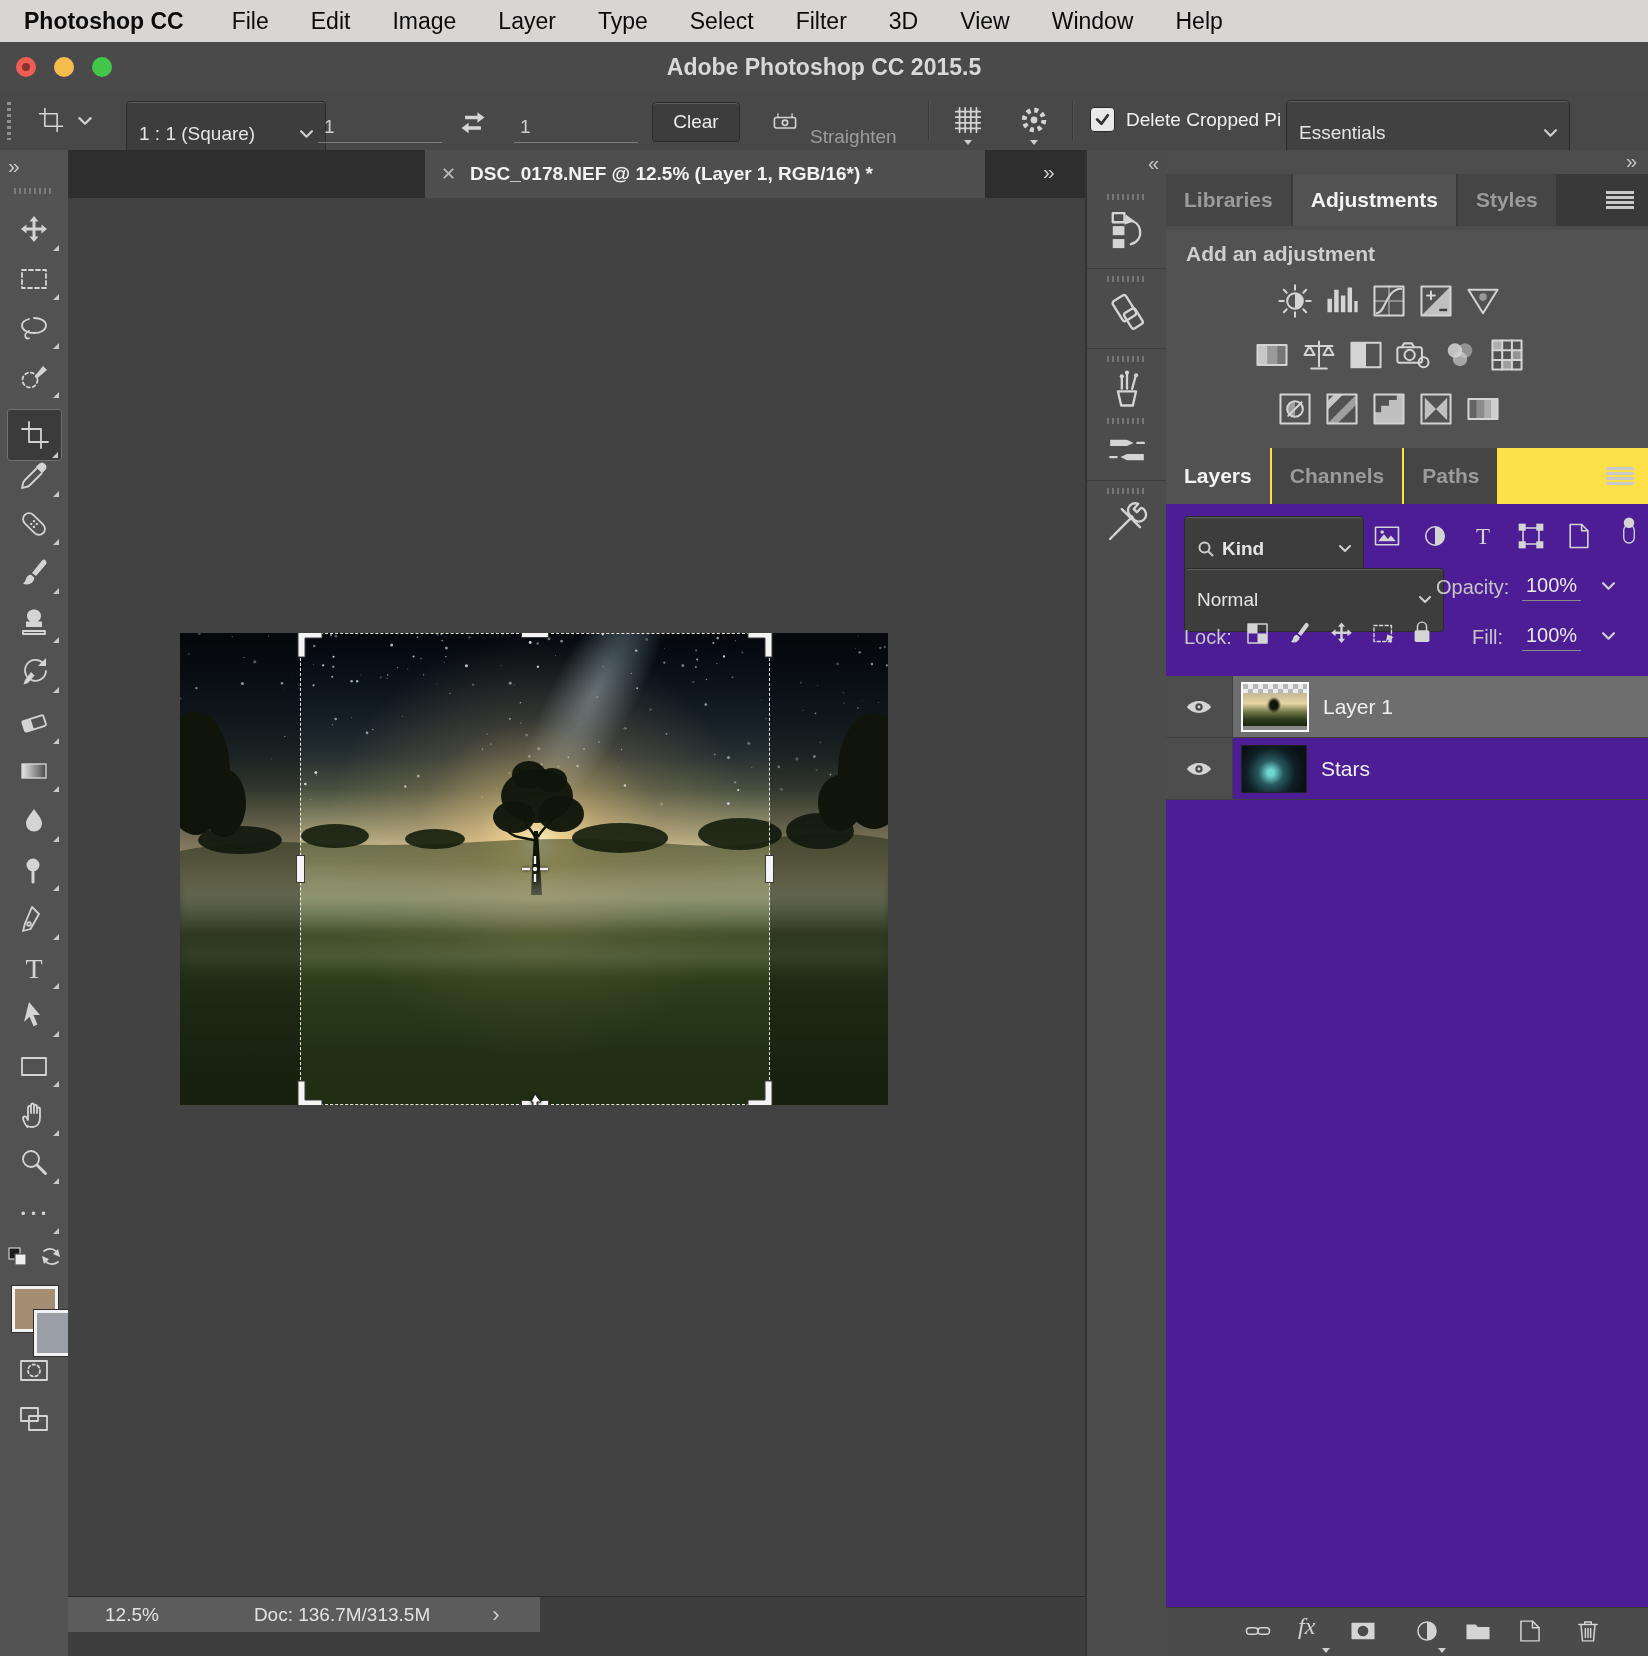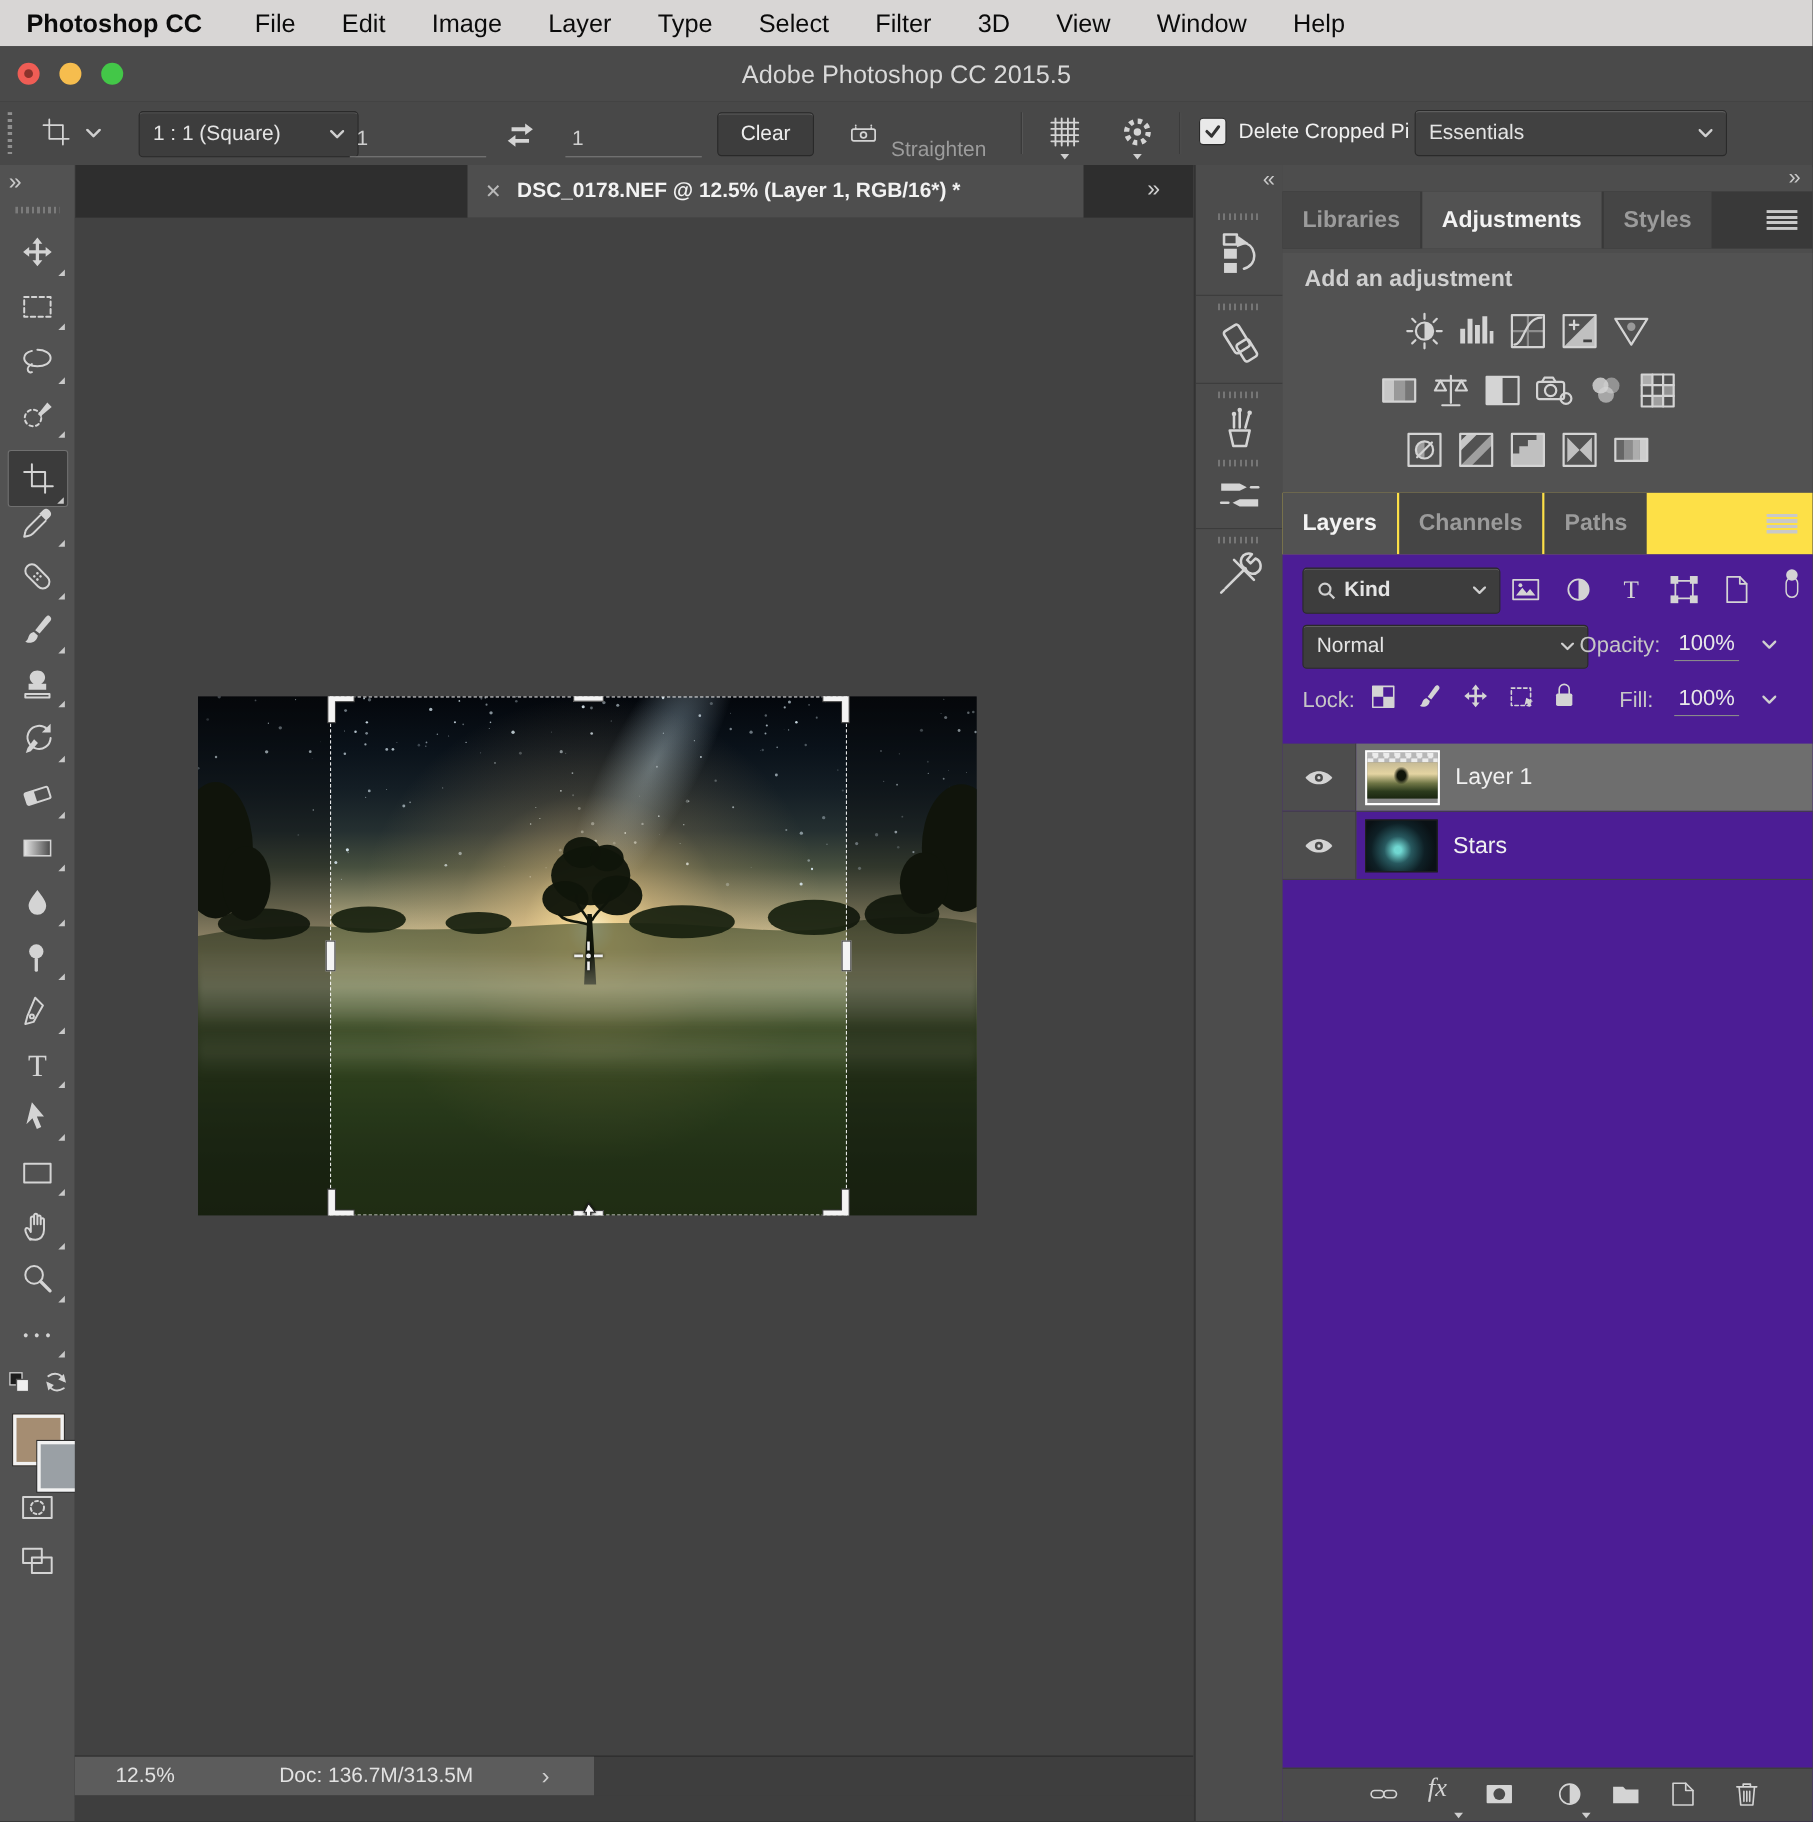--- a/index.html
+++ b/index.html
@@ -17,27 +17,27 @@
   .menubar{position:absolute;left:0;top:0;width:100%;height:42px;background:#d8d6d5;color:#0b0b0b;
            display:flex;align-items:center;font-size:23px}
   .menubar .mi{padding:0 21px;white-space:nowrap}
   .menubar .mi.app{font-weight:bold;padding-left:24px;padding-right:27px}
   
   .titlebar{position:absolute;left:0;top:42px;width:100%;height:50px;background:#4a4a4a;border-bottom:1px solid #343434}
   .tl{position:absolute;top:15px;width:20px;height:20px;border-radius:50%}
   .tl.red{left:16px;background:#ef5d55}.tl.yellow{left:54px;background:#f6bd4e}.tl.green{left:92px;background:#43c748}
   .tl.red::after{content:"";position:absolute;left:6px;top:6px;width:8px;height:8px;border-radius:50%;background:#8a332c}
   .wtitle{position:absolute;left:0;top:0;width:100%;height:50px;display:flex;align-items:center;justify-content:center;
-          font-size:23px;font-weight:normal;color:#d9d9d9}
+          font-size:23px;font-weight:bold;color:#d9d9d9}
   
   .optionsbar{position:absolute;left:0;top:92px;width:100%;height:58px;background:#484848;border-bottom:2px solid #2b2b2b}
   .grip{position:absolute;left:7px;top:10px;width:4px;height:38px;
         background:repeating-linear-gradient(#8f8f8f 0 3px,transparent 3px 6px)}
   .dd{position:absolute;background:#3d3d3d;border:1px solid #2a2a2a;border-radius:4px;
-      box-shadow:inset 0 1px 0 #5e5e5e;display:flex;align-items:center;padding:0 12px;font-size:19px;color:#e4e4e4}
+      box-shadow:inset 0 1px 0 #5e5e5e;display:flex;align-items:center;padding:12px 12px;font-size:19px;color:#e4e4e4}
   .dd .lbl{flex:1;white-space:nowrap}
   .uin{position:absolute;border-bottom:1px solid #7b7b7b;font-size:19px;color:#cfcfcf;display:flex;align-items:flex-end;padding:0 0 4px 6px}
   .btn{position:absolute;background:#3d3d3d;border:1px solid #292929;border-radius:4px;box-shadow:inset 0 1px 0 #5e5e5e;
        display:flex;align-items:center;justify-content:center;font-size:19px;color:#ececec}
   .vsep{position:absolute;top:10px;width:1px;height:38px;background:#383838;border-right:1px solid #555}
   .olabel{position:absolute;font-size:19px;white-space:nowrap}
   .caret{position:absolute;width:0;height:0;border-left:4px solid transparent;border-right:4px solid transparent;border-top:5px solid #cfcfcf}
   .checkbox{position:absolute;width:23px;height:23px;background:#e9e9e9;border-radius:4px;border:1px solid #2a2a2a;
             display:flex;align-items:center;justify-content:center}
   

